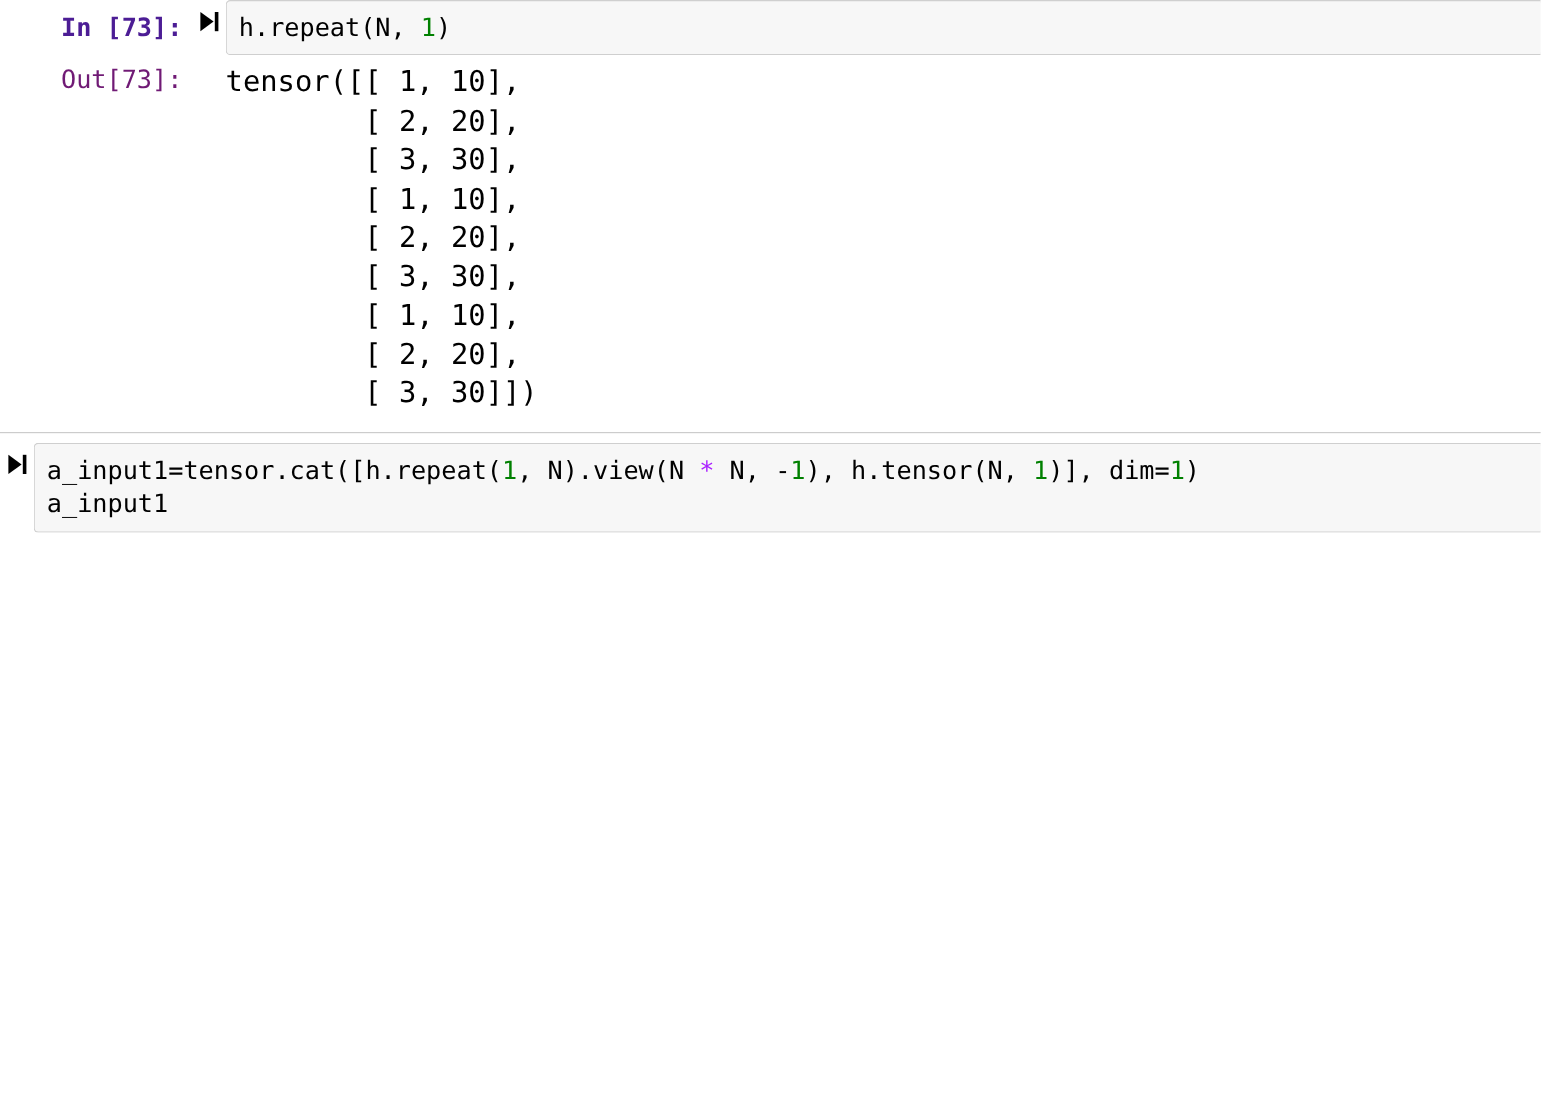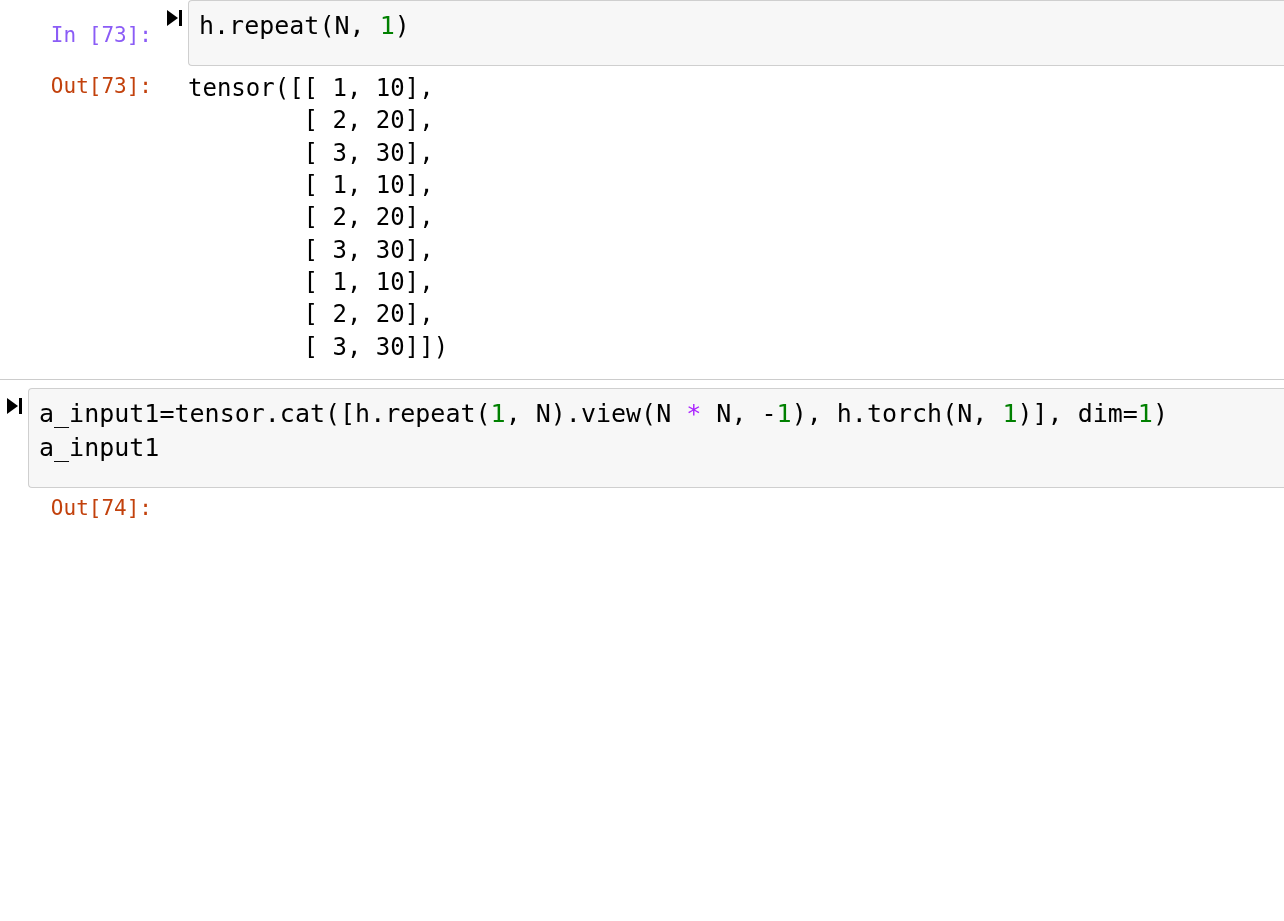--- a/index.html
+++ b/index.html
@@ -22,22 +22,22 @@
     }
     .prompt-area {
       width: 160px;
       flex-shrink: 0;
       padding: 9px 8px 5px 8px;
       text-align: right;
       font-family: "DejaVu Sans Mono", Menlo, Consolas, monospace;
       font-size: 21px;
       line-height: 1.35;
     }
-    .prompt-in { color: #8b5cf6; font-weight: normal; margin-top: 12px; }
-    .prompt-out { color: #c2410c; font-weight: normal; }
+    .prompt-in { color: #4c1d95; font-weight: bold; }
+    .prompt-out { color: #701a75; font-weight: normal; }
     .run-icon {
       width: 28px;
       flex-shrink: 0;
       padding-top: 10px;
       display: flex;
       justify-content: center;
       align-items: flex-start;
       cursor: pointer;
     }
     .run-icon .tri {
@@ -48,23 +48,23 @@
     }
     .run-icon .bar {
       width: 3px; height: 16px; background: #000; margin-left: 1px;
     }
     .input-box {
       flex: 1;
       background: #f7f7f7;
       border: 1px solid #cfcfcf;
       border-right: none;
       border-radius: 4px 0 0 4px;
-      padding: 8px 10px 22px 10px;
+      padding: 8px 10px 8px 10px;
       font-family: "DejaVu Sans Mono", Menlo, Consolas, monospace;
-      font-size: 25px;
+      font-size: 21px;
       line-height: 1.35;
       white-space: pre;
       overflow: hidden;
     }
     .output-area {
       flex: 1;
       padding: 6px 10px 8px 0px;
       font-family: "DejaVu Sans Mono", Menlo, Consolas, monospace;
       font-size: 24px;
       line-height: 1.35;
@@ -104,20 +104,19 @@
         [ 1, 10],
         [ 2, 20],
         [ 3, 30]])</div>
     </div>
     <div class="cell-separator"></div>
     <div class="cell code-cell">
       <div class="run-icon">
         <div class="tri"></div>
         <div class="bar"></div>
       </div>
-      <div class="input-box"><span>a_input1</span><span>=</span><span>tensor.cat([h.repeat(</span><span class="tok-num">1</span><span>, N).view(N </span><span class="tok-op">*</span><span> N, </span><span>-</span><span class="tok-num">1</span><span>), h.torch(N, </span><span class="tok-num">1</span><span>)], dim</span><span>=</span><span class="tok-num">1</span><span>)
+      <div class="input-box"><span>a_input1</span><span>=</span><span>tensor.cat([h.repeat(</span><span class="tok-num">1</span><span>, N).view(N </span><span class="tok-op">*</span><span> N, </span><span>-</span><span class="tok-num">1</span><span>), h.tensor(N, </span><span class="tok-num">1</span><span>)], dim</span><span>=</span><span class="tok-num">1</span><span>)
 </span><span>a_input1</span></div>
     </div>
     <div class="cell output-row">
-      <div class="prompt-area prompt-out">Out[74]:</div>
       <div class="run-spacer"></div>
     </div>
   </div>
 
 </body></html>

